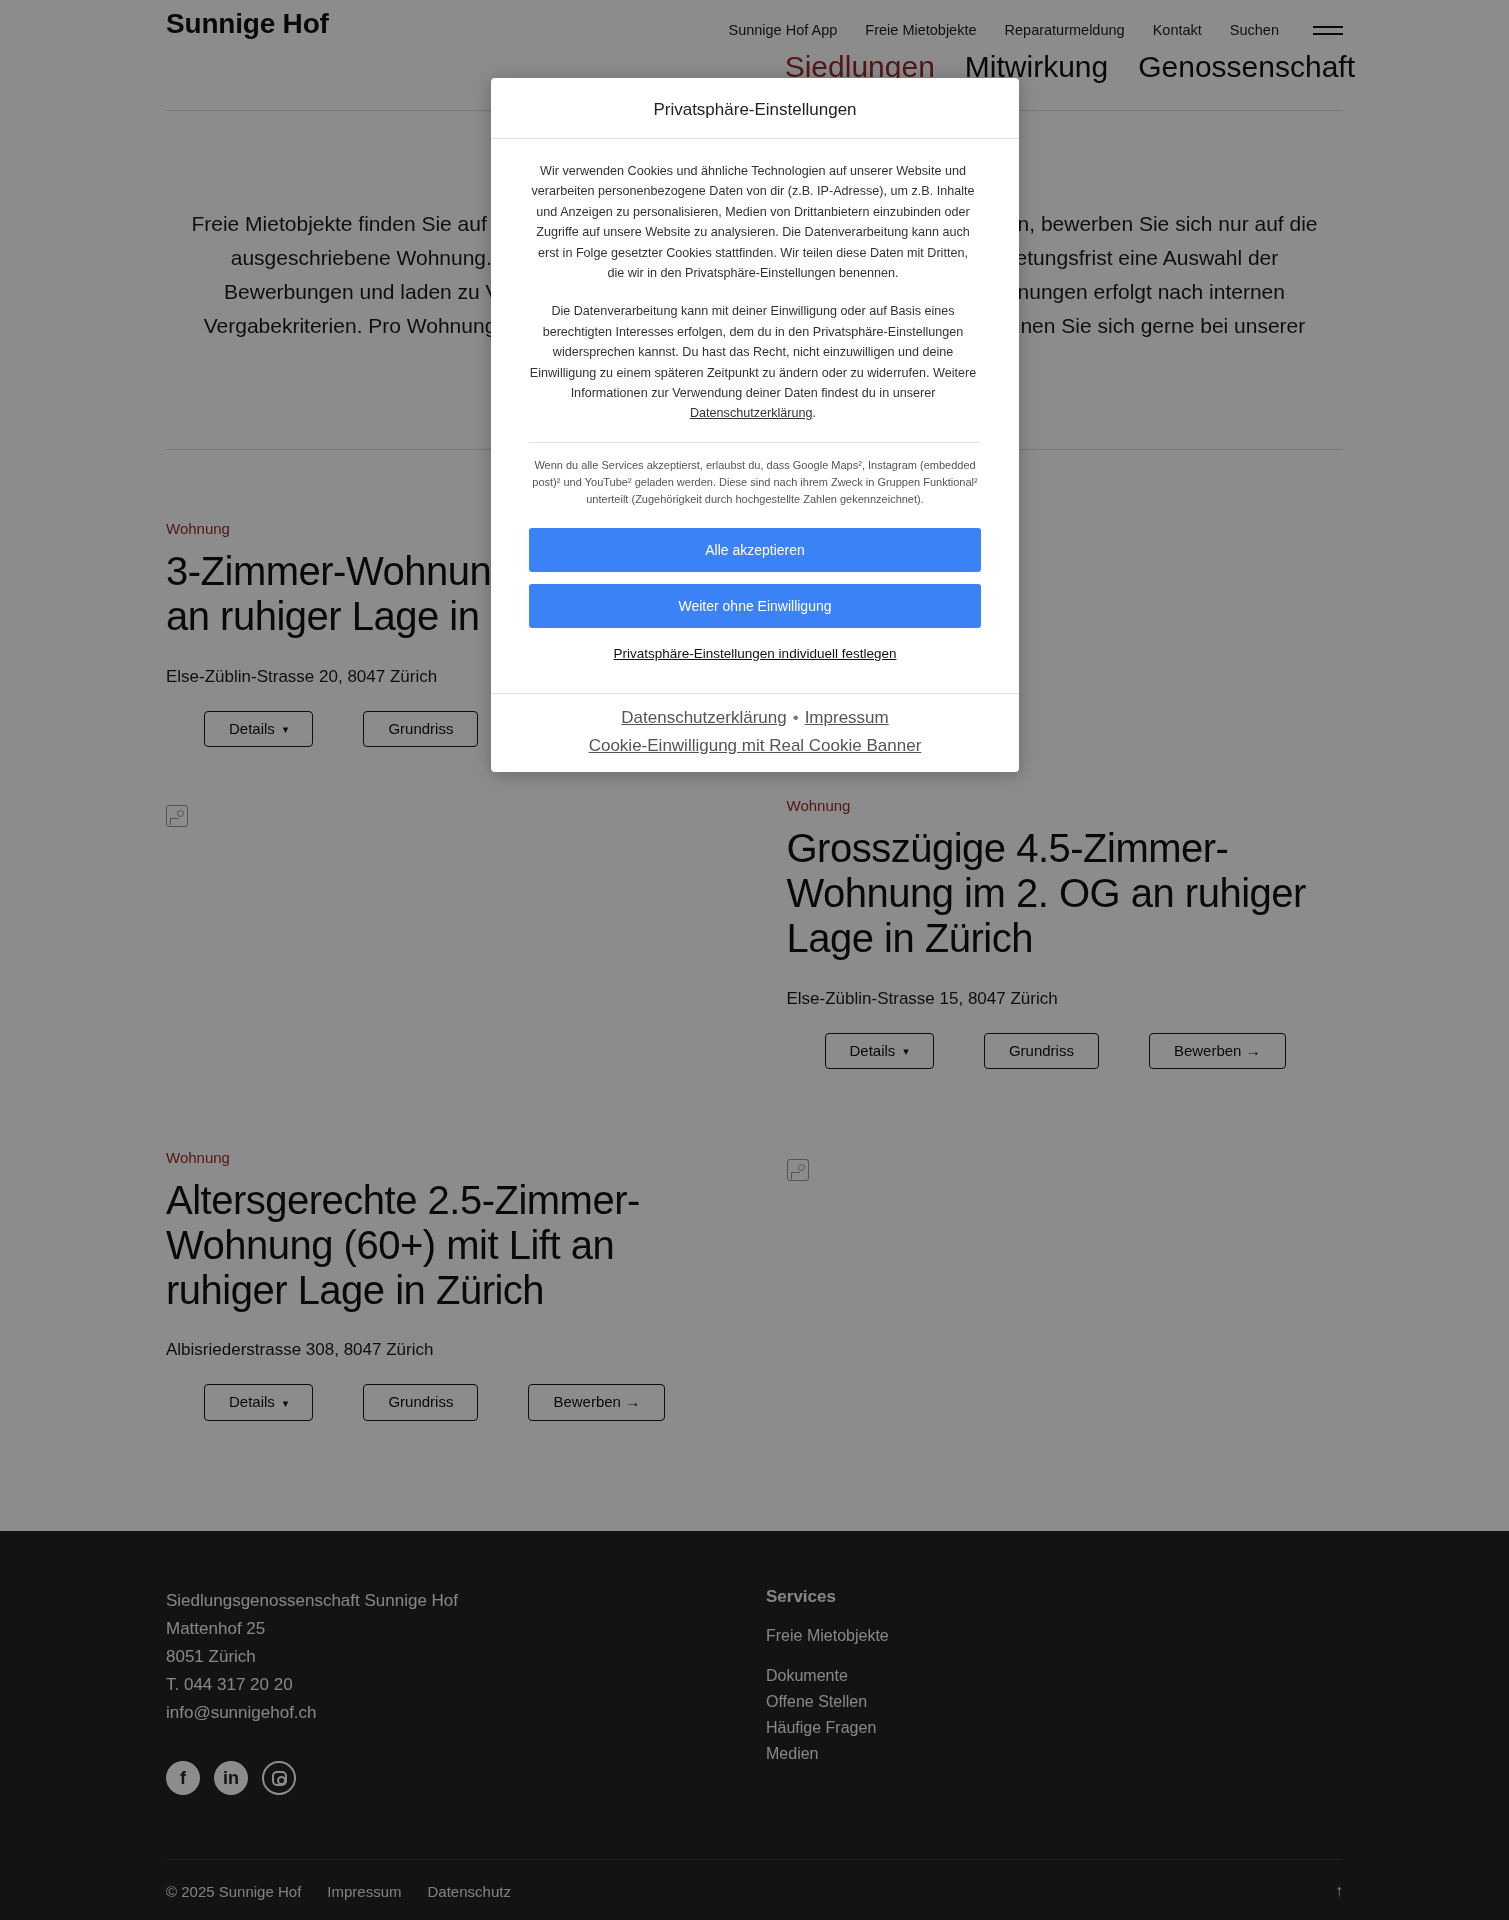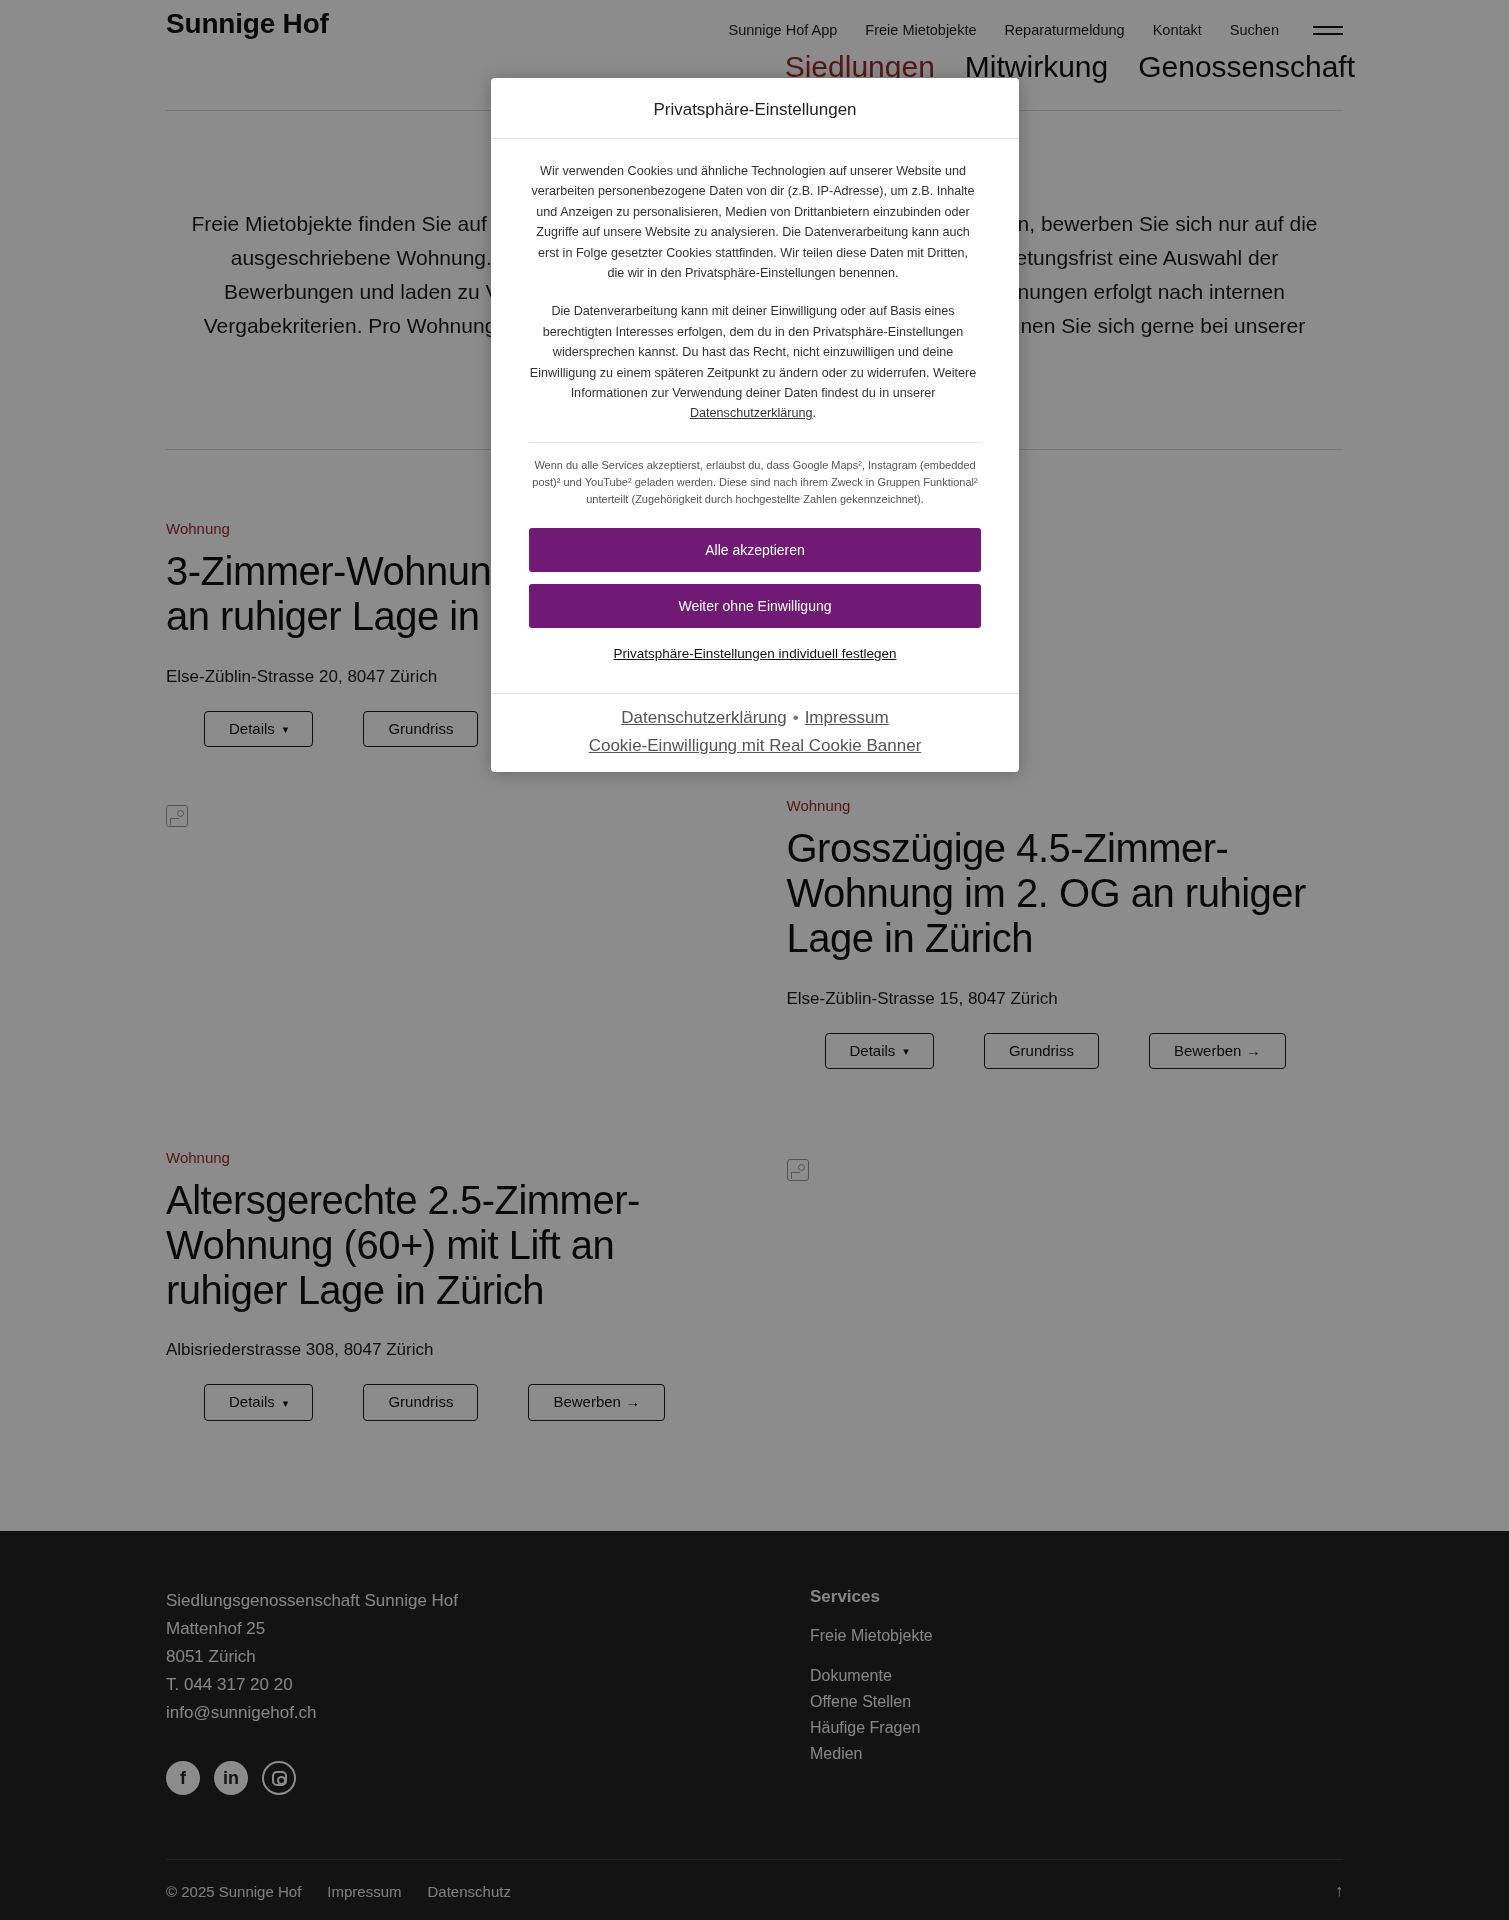--- a/index.html
+++ b/index.html
@@ -134,21 +134,21 @@
   }
   .imgslot { height: 1px; }
 
   
   .footer {
     margin-top: 110px;
     background: #242424;
     color: #f3f3f3;
     padding: 56px 166px 0 166px;
   }
-  .footer-cols { display: flex; gap: 44px; }
+  .footer-cols { display: flex; }
   .fcol-left { width: 600px; }
   .fcol-right { flex: 1; }
   .faddr { font-size: 17px; line-height: 1.65; }
   .social { display: flex; gap: 14px; margin-top: 34px; }
   .sicon {
     width: 34px; height: 34px; border-radius: 50%;
     background: #ffffff; color: #242424;
     display: flex; align-items: center; justify-content: center;
     font-size: 18px; font-weight: 700;
   }
@@ -206,21 +206,21 @@
     margin: 6px 0 0 0;
     padding: 14px 0 0 0;
     text-align: center;
     font-size: 11px;
     line-height: 1.55;
     color: #555;
   }
   .modal-actions { padding: 12px 38px 6px 38px; }
   .mbtn {
     display: block; width: 100%;
-    background: #701a75; color: #fff;
+    background: #3b82f6; color: #fff;
     border: none; border-radius: 3px;
     padding: 14px 10px;
     font-size: 14px;
     font-family: inherit;
     cursor: pointer;
     margin-bottom: 12px;
   }
   .mlink {
     display: block; text-align: center;
     font-size: 13.5px;

